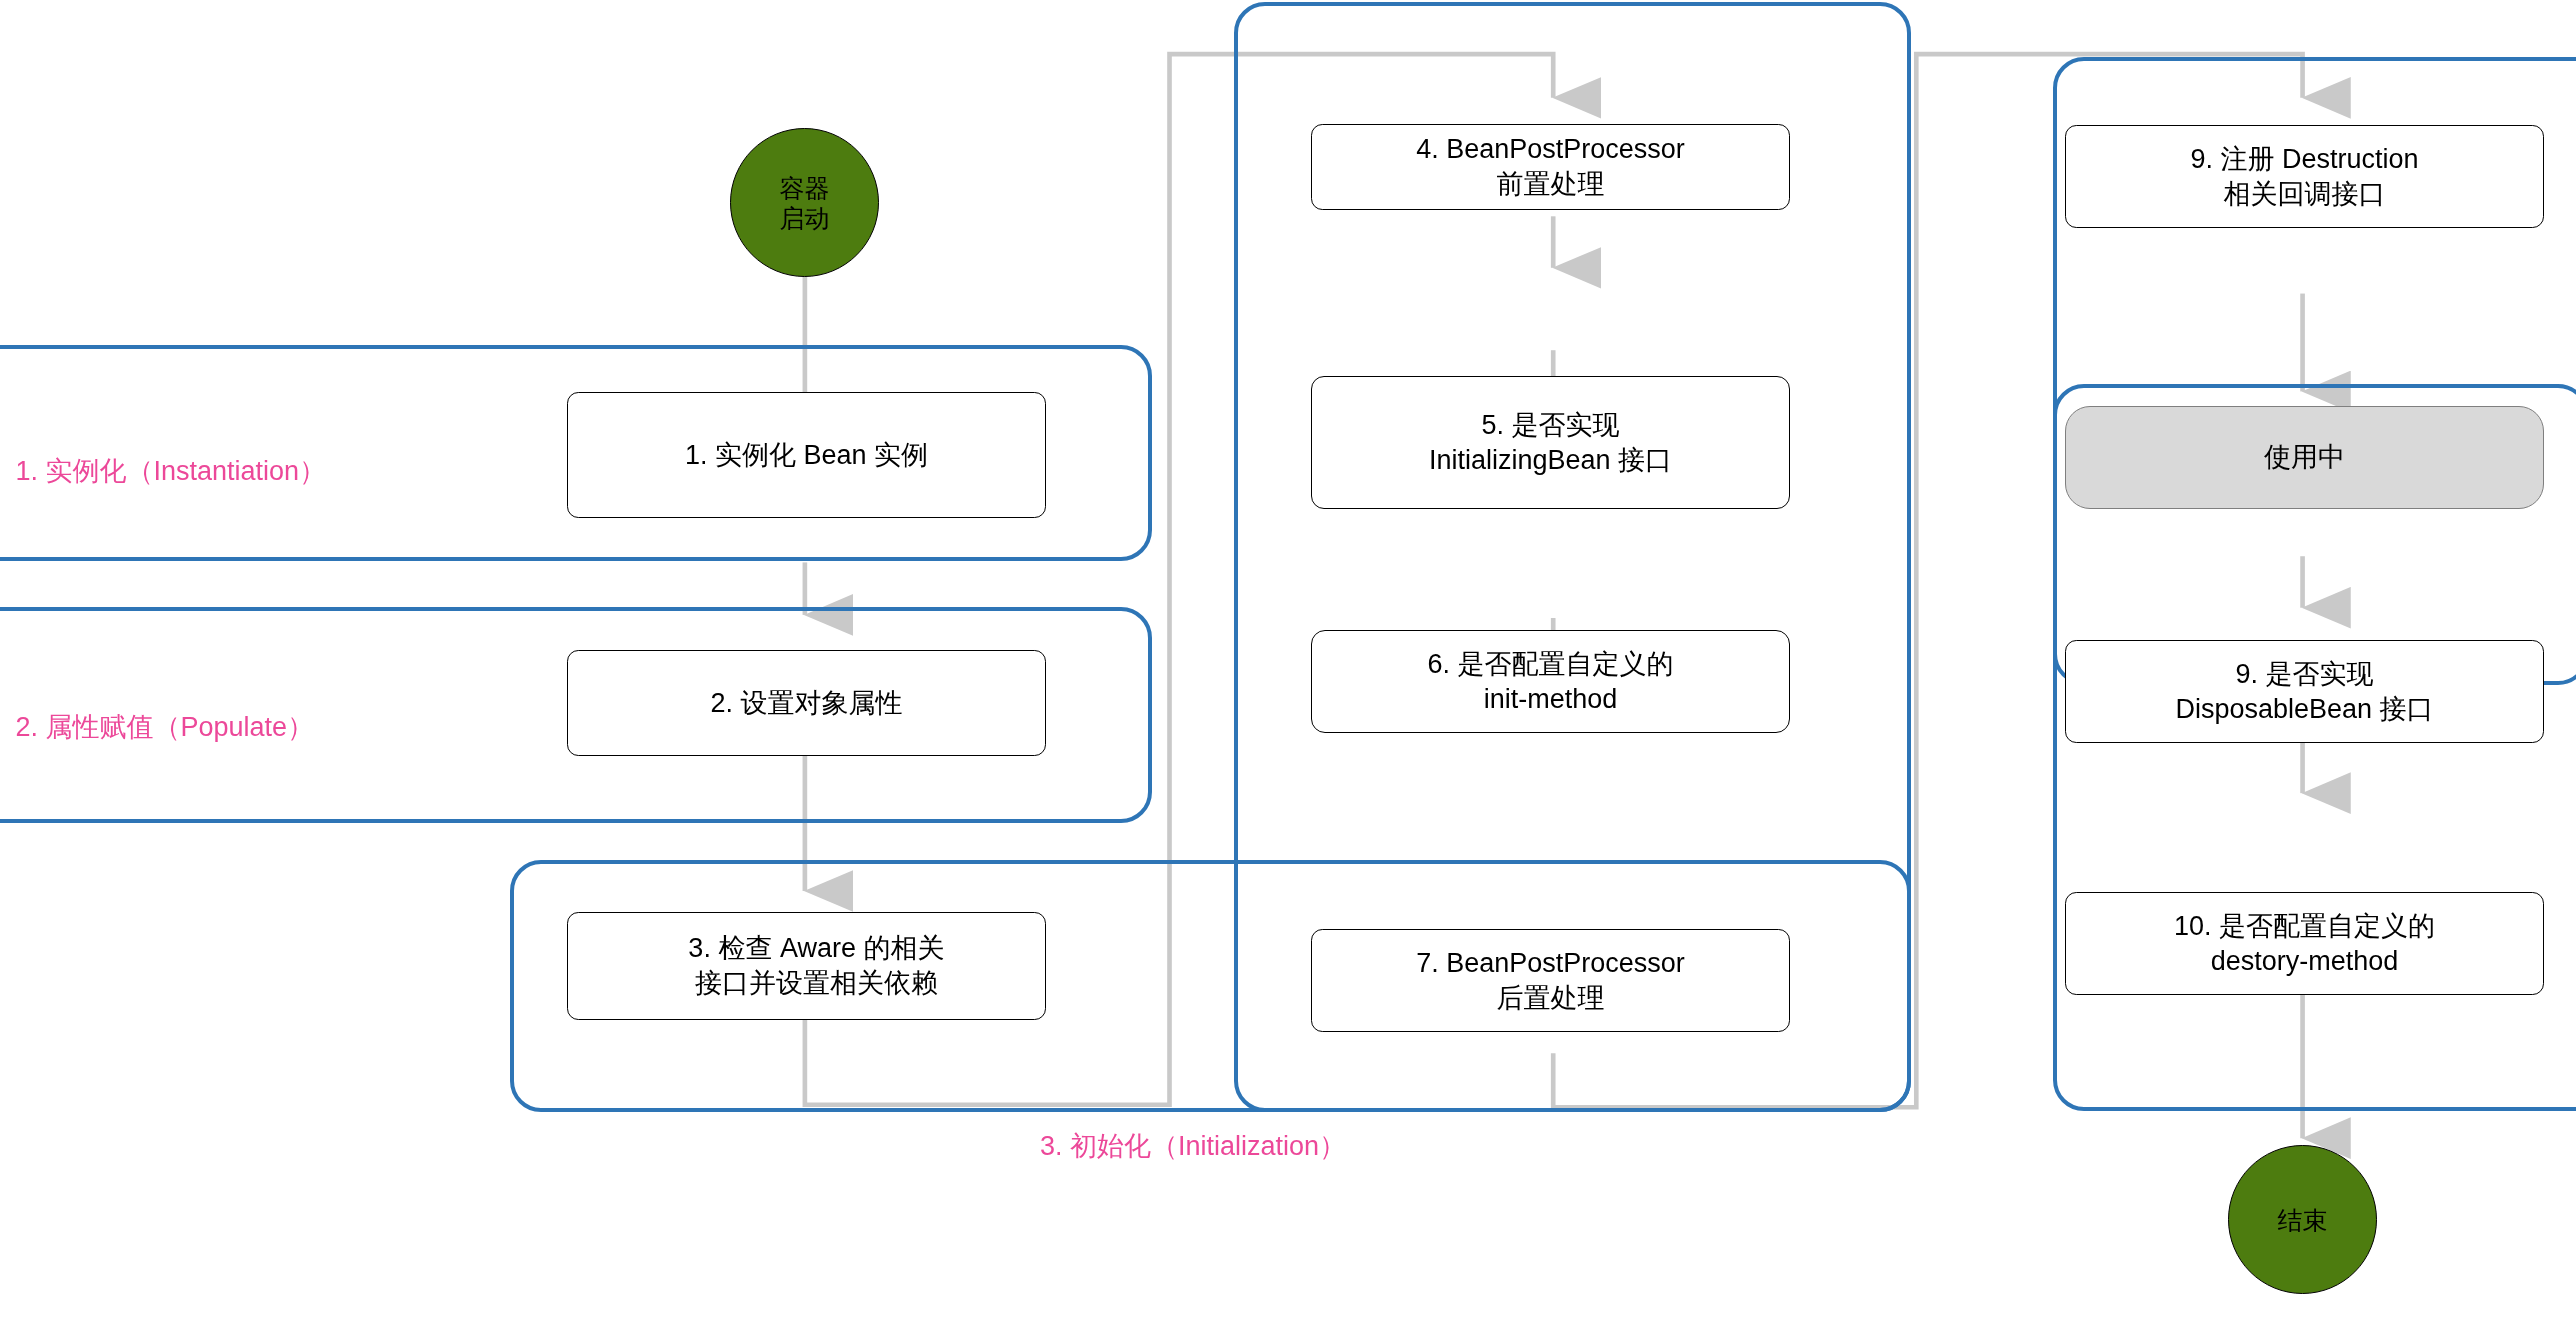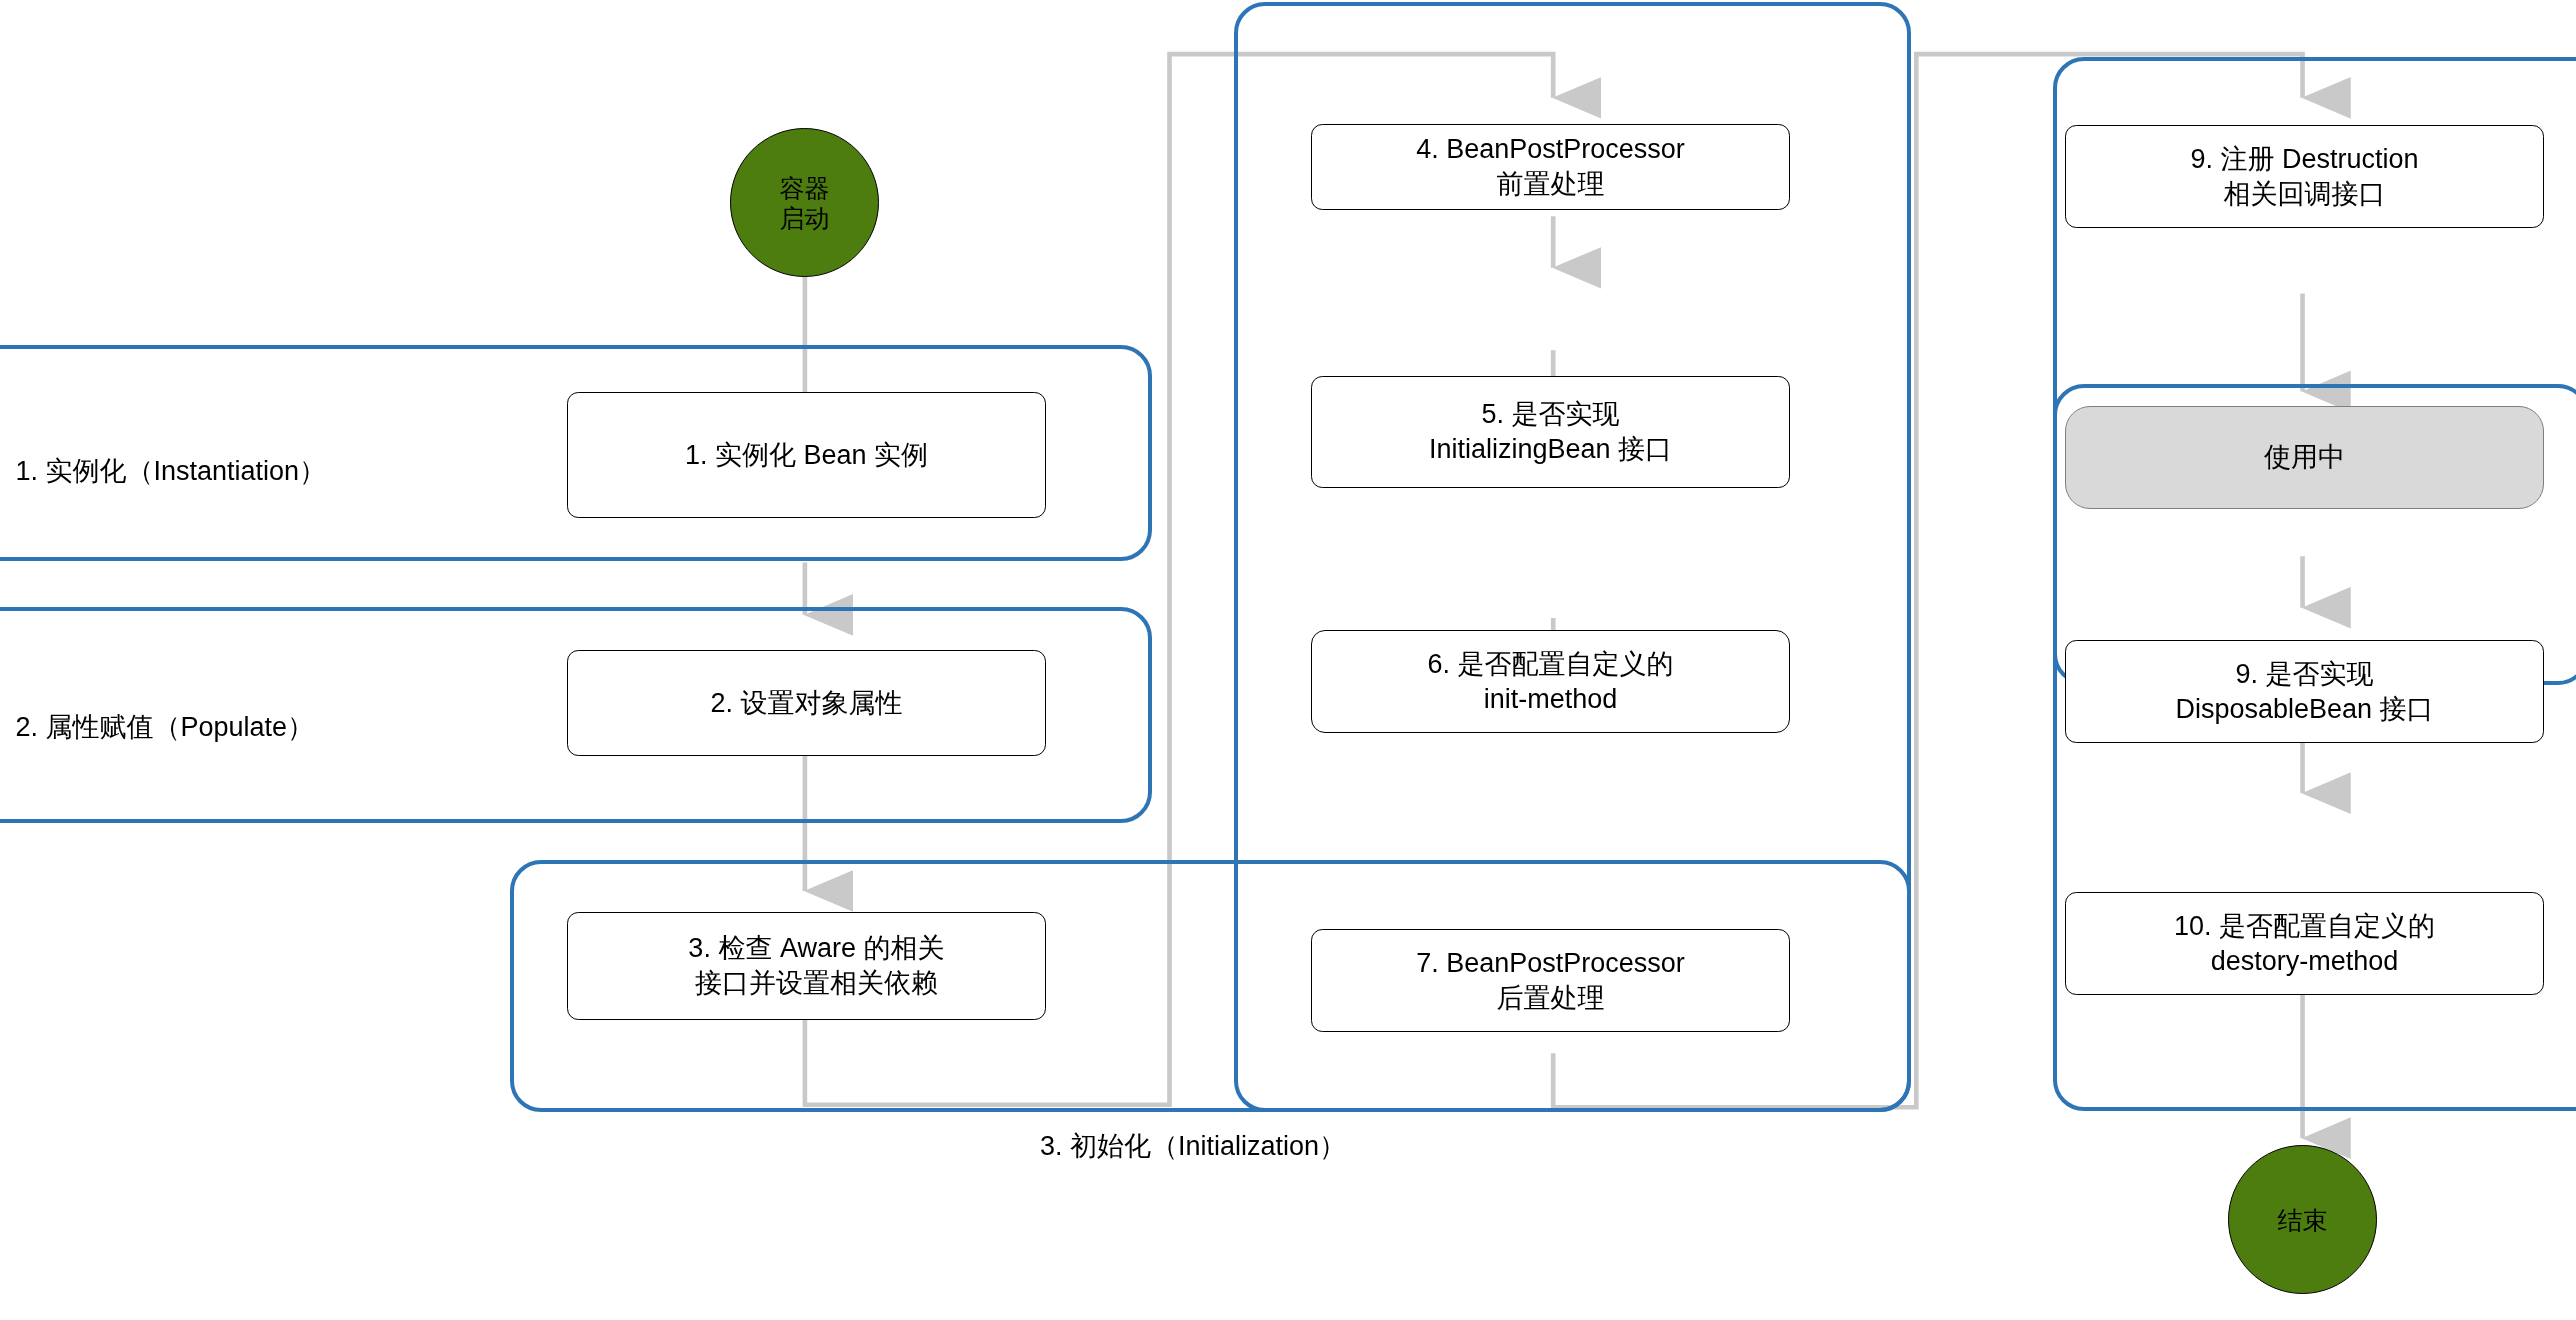--- a/index.html
+++ b/index.html
@@ -28,21 +28,21 @@
   .group-frame {
     position: absolute;
     border: 4.6px solid #2e75b6;
     border-radius: 31px;
     box-sizing: border-box;
     background: transparent;
   }
   
   .phase-label {
     position: absolute;
-    color: #000000;
+    color: #ec4899;
     font-size: 27px;
     white-space: nowrap;
     line-height: 1.1;
   }
   
   .node {
     position: absolute;
     box-sizing: border-box;
     border: 1.5px solid #000000;
     border-radius: 11.3px;
@@ -158,21 +158,21 @@
     </div>
   </div>
 
   <div class="node" style="left:1311px; top:124px; width:479px; height:86px;">
     <div>
       <span class="txt">4. BeanPostProcessor</span>
       <span class="txt">前置处理</span>
     </div>
   </div>
 
-  <div class="node" style="left:1311px; top:376px; width:479px; height:112px;">
+  <div class="node" style="left:1311px; top:376px; width:479px; height:133px;border-radius:13px;">
     <div>
       <span class="txt">5. 是否实现</span>
       <span class="txt">InitializingBean 接口</span>
     </div>
   </div>
 
   <div class="node" style="left:1311px; top:630px; width:479px; height:103px;border-radius:14px;">
     <div>
       <span class="txt">6. 是否配置自定义的</span>
       <span class="txt">init-method</span>

